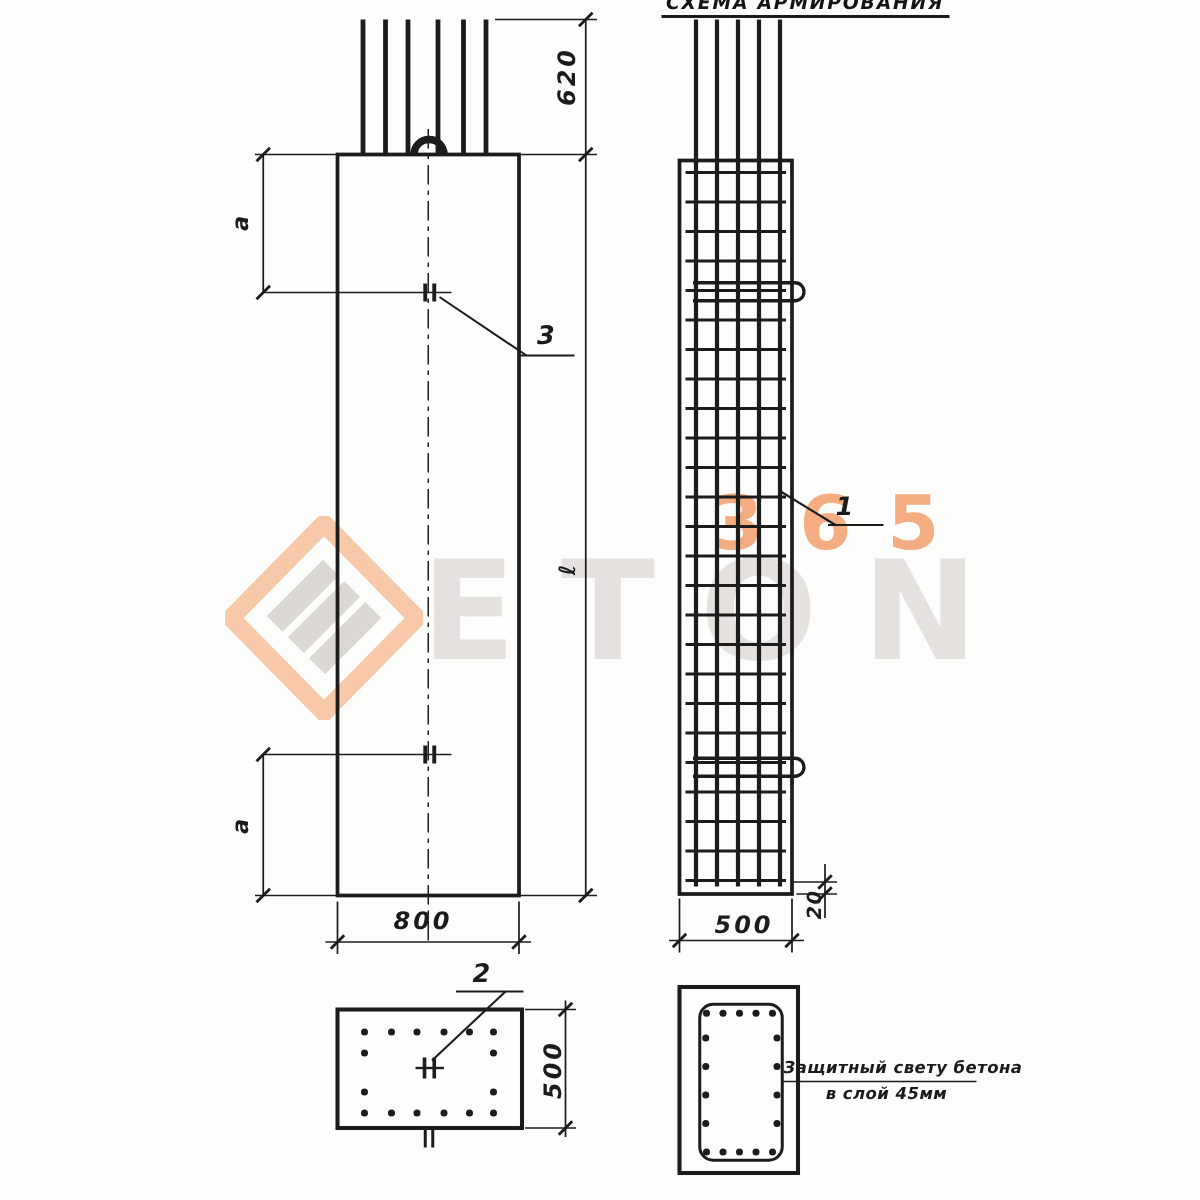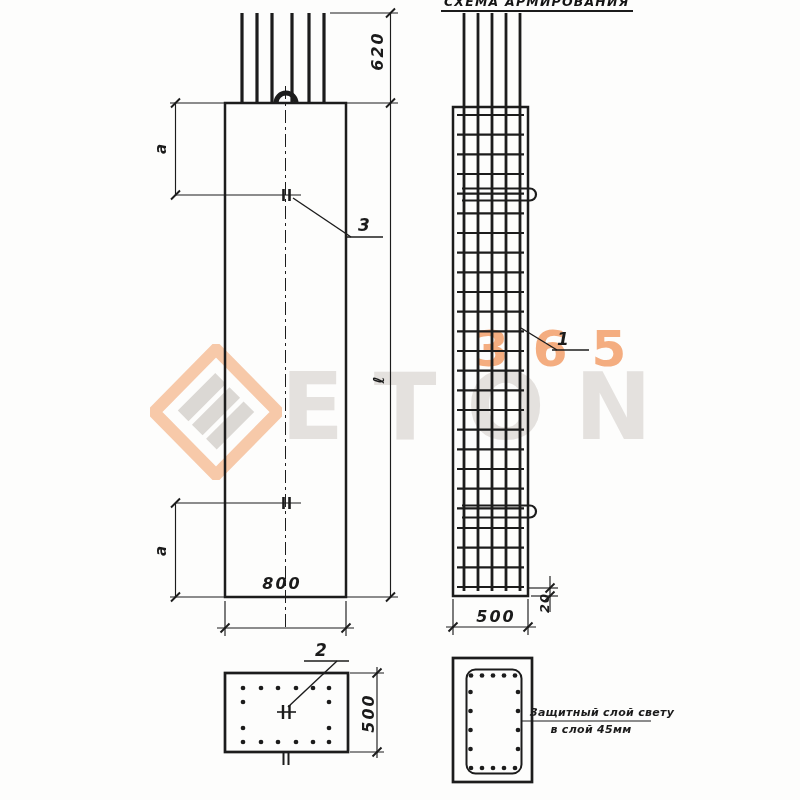--- a/index.html
+++ b/index.html
@@ -226,24 +226,24 @@
       <line x1="552" y1="350" x2="589" y2="350" stroke-width="1.4"></line>
     </g>
   </svg>
 
   <div id="title">СХЕМА АРМИРОВАНИЯ</div>
 
   <div class="lbl dim rot" style="left:378px;top:51px;">620</div>
   <div class="lbl axis rot" style="left:161px;top:149px;">a</div>
   <div class="lbl axis rot" style="left:161px;top:551px;">a</div>
   <div class="lbl axis rot" style="left:379px;top:380px;">ℓ</div>
-  <div class="lbl dim" style="left:282px;top:584px;">800</div>
+  <div class="lbl dim" style="left:282px;top:614px;">800</div>
   <div class="lbl dim" style="left:496px;top:617px;">500</div>
   <div class="lbl dim-sm rot" style="left:544px;top:603px;">20</div>
   <div class="lbl dim rot" style="left:369px;top:713px;">500</div>
 
   <div class="lbl callout" style="left:563px;top:339px;">1</div>
   <div class="lbl callout" style="left:321px;top:650px;">2</div>
   <div class="lbl callout" style="left:364px;top:225px;">3</div>
 
-  <div class="lbl note" style="left:602px;top:712px;">Защитный слой свету</div>
+  <div class="lbl note" style="left:602px;top:712px;">Защитный свету бетона</div>
   <div class="lbl note" style="left:591px;top:729px;">в слой 45мм</div>
 </div>
 
 </body></html>

